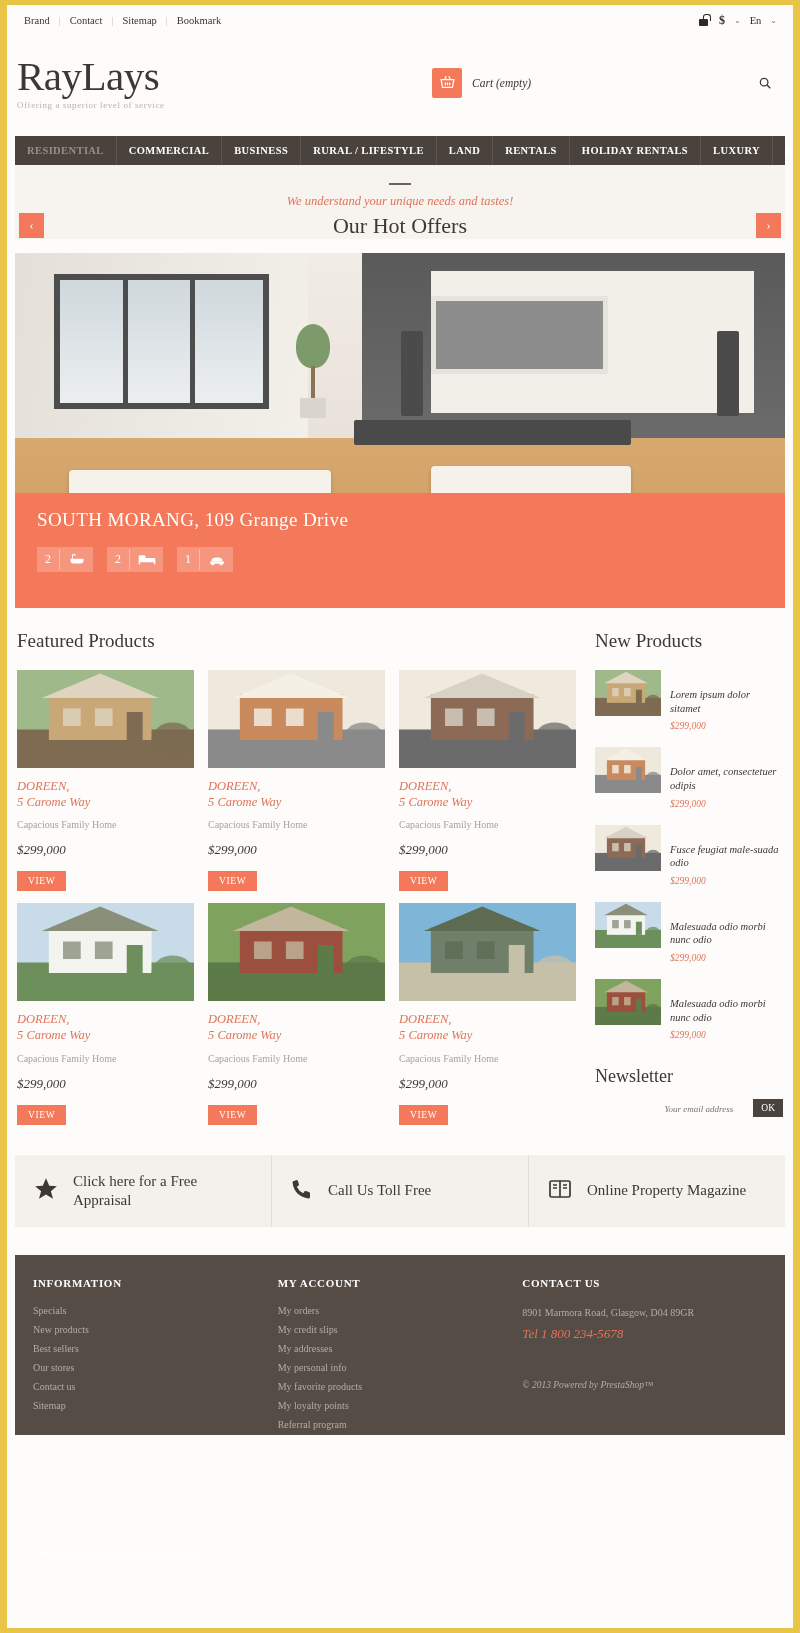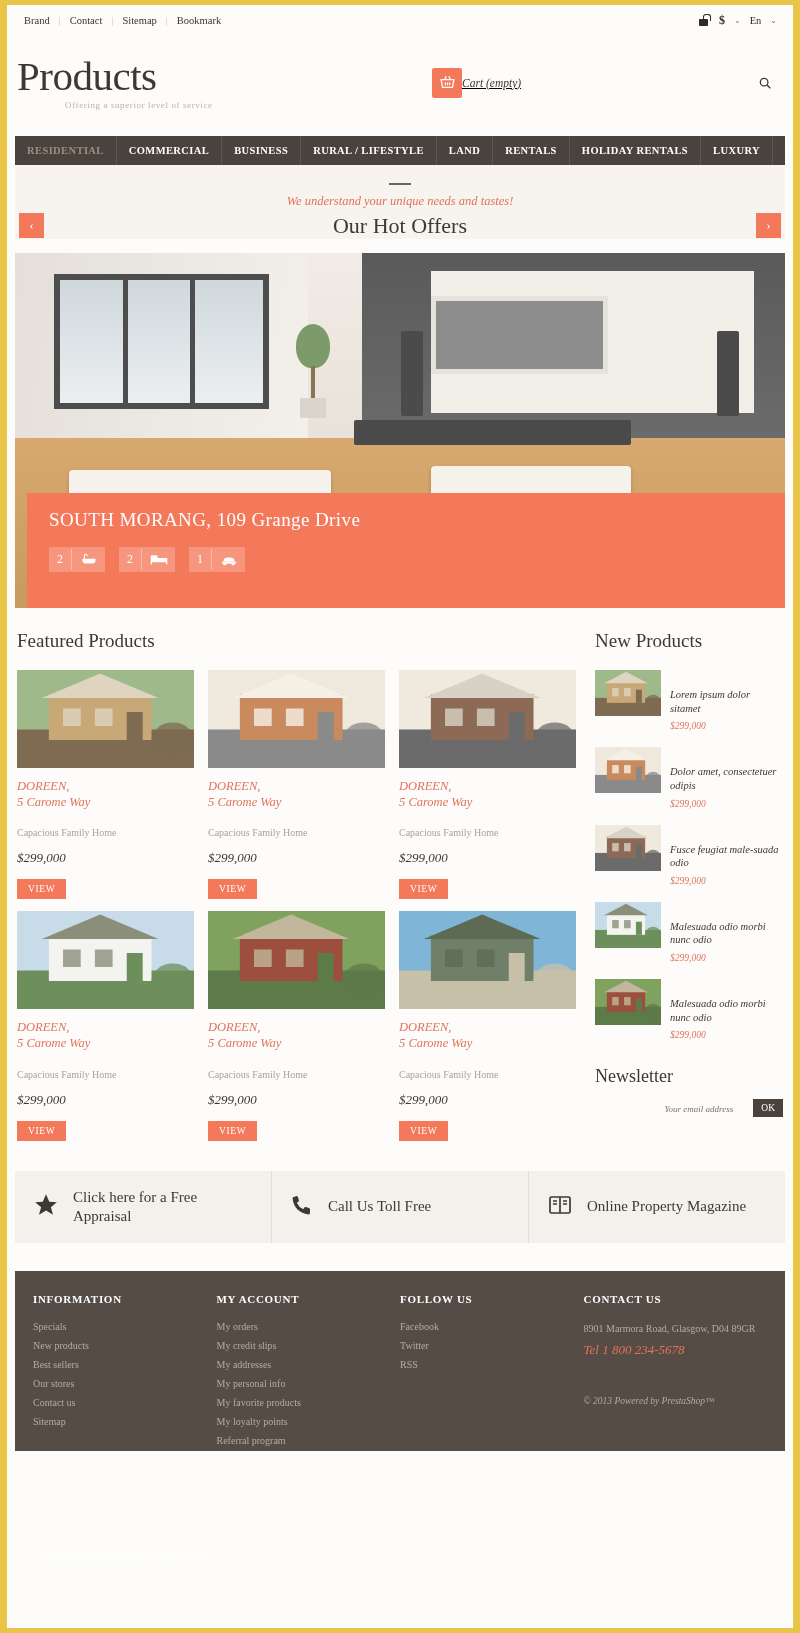--- a/index.html
+++ b/index.html
@@ -30,22 +30,22 @@
       background:#2e2a26; border-radius:1px; }
   .lock-icon::after { content:""; position:absolute; left:5px; top:0px; width:6px; height:6px;
       border:1.6px solid #2e2a26; border-bottom:none; border-radius:3px 3px 0 0; }
   .caret { font-size: 8px; color:#7a746c; }
   .cur { font-weight: bold; font-size: 12px; }
 
   
   .header { height: 95px; display: flex; align-items: center; padding: 0 18px 0 10px; position: relative; }
   .logo-wrap { width: 300px; }
   .logo { font-size: 41px; letter-spacing: -0.5px; color: #3d3833; line-height: 1; font-weight: 400; }
-  .tagline { font-size: 9px; color: #b9b2a9; letter-spacing: 0.6px; margin-top: 3px; margin-left: 48px; }
-  .cart-block { display:flex; align-items:center; margin-left: 115px; text-decoration: underline; }
+  .tagline { font-size: 9px; color: #b9b2a9; letter-spacing: 0.6px; margin-top: 3px; }
+  .cart-block { display:flex; align-items:center; gap: 10px; margin-left: 115px; }
   .cart-icon { width: 30px; height: 30px; background: #f4795b; border-radius: 2px;
                display:flex; align-items:center; justify-content:center; }
   .cart-label { font-size: 11.5px; font-style: italic; color: #3a3530; }
   .search-icon { margin-left: auto; width: 20px; height: 20px; display:flex; align-items:center; justify-content:center;}
 
   
   .mainnav { display: flex; height: 29px; background: #4a423c; margin: 6px 8px 0 8px; }
   .mainnav .item { flex: 0 0 auto; display:flex; align-items:center; justify-content:center;
        padding: 0 12px; font-size: 10.5px; font-weight: bold; color: #fff;
        letter-spacing: 0.4px; border-right: 1px solid #5d554e; white-space: nowrap; }
@@ -78,21 +78,21 @@
       background:#8d8d8d; border:5px solid #e6e3dd; }
   .room .spk { position:absolute; width:22px; background:#4b4b4b; border-radius:2px; }
   .room .sofa { position:absolute; background:#f5f2ec; border-radius:4px; box-shadow:0 2px 4px rgba(0,0,0,.18); }
   .room .table { position:absolute; background:#4a4a4a; border-radius:2px; }
   .room .plant { position:absolute; left:36%; top:20%; width:42px; height:96px; }
   .room .plant .leaf { position:absolute; left:4px; top:0; width:34px; height:44px;
       background:#7d9a6a; border-radius:50% 50% 45% 45%; }
   .room .plant .trunk { position:absolute; left:19px; top:42px; width:4px; height:34px; background:#8b7355; }
   .room .plant .pot { position:absolute; left:8px; top:74px; width:26px; height:20px; background:#d9d4cc; }
 
-  .hero-info { position:absolute; left:12px; right:0; bottom:0; height:115px; background:#f4795b;
+  .hero-info { position:absolute; left:0; right:0; bottom:0; height:115px; background:#f4795b;
                padding: 16px 22px; color:#fff; }
   .hero-addr { font-size: 19px; letter-spacing: 0.4px; }
   .hero-feats { display:flex; gap: 14px; margin-top: 16px; }
   .feat { display:flex; align-items:center; background: rgba(255,255,255,0.22); }
   .feat .num { width: 22px; text-align:center; font-size: 12px; padding: 5px 0; }
   .feat .ic { width: 34px; display:flex; align-items:center; justify-content:center;
               padding: 4px 0; border-left: 1px solid rgba(255,255,255,0.35); }
   .hero-right { position:absolute; right: 22px; top: 14px; text-align:right; }
   .hero-brand { font-size: 12px; font-style: italic; color: #ffe0d5; }
   .hero-price { font-size: 19px; margin-top: 34px; color:#fff; }
@@ -100,21 +100,21 @@
   
   .content { display:flex; margin: 0 8px; padding: 22px 0 0; }
   .left-col { width: 568px; padding-left: 2px; }
   .right-col { width: 200px; padding-left: 12px; }
   .sec-title { font-size: 19px; color: #3d3833; margin-bottom: 18px; }
 
   .grid { display:flex; flex-wrap: wrap; gap: 12px 14px; align-items: center; }
   .card { width: 177px; }
   .card .thumb { width: 177px; height: 98px; overflow:hidden; background:#ddd; }
   .card .cname { font-size: 12.5px; font-style: italic; color: #e0735a; line-height: 1.25; margin-top: 11px; }
-  .card .cdesc { font-size: 10px; color: #a9a29a; margin-top: 17px; }
+  .card .cdesc { font-size: 10px; color: #a9a29a; margin-top: 9px; }
   .card .cprice { font-size: 13px; font-style: italic; color:#3d3833; margin-top: 12px; }
   .view-btn { display:inline-block; margin-top: 13px; background:#f4795b; color:#fff;
       font-size: 9.5px; letter-spacing:0.6px; padding: 5px 11px; }
 
   .np-item { display:flex; gap: 9px; margin-bottom: 16px; }
   .np-thumb { width: 66px; height: 46px; flex: 0 0 66px; overflow:hidden; background:#ccc; }
   .np-name { font-size: 10.5px; font-style: italic; color: #3d3833; line-height: 1.3; margin-top: 18px; }
   .np-price { font-size: 9.5px; font-style: italic; color: #e0735a; margin-top: 6px; }
 
   .news-title { font-size: 18px; color:#3d3833; margin: 26px 0 12px; }
@@ -162,21 +162,21 @@
       <span class="lock-icon"></span>
       <span class="cur">$</span>
       <span class="caret">⌄</span>
       <span>En</span>
       <span class="caret">⌄</span>
     </div>
   </div>
 
   <div class="header">
     <div class="logo-wrap">
-      <div class="logo">Products</div>
+      <div class="logo">RayLays</div>
       <div class="tagline">Offering a superior level of service</div>
     </div>
     <div class="cart-block">
       <span class="cart-icon">
         <svg width="17" height="17" viewBox="0 0 24 24" fill="none" stroke="#fff" stroke-width="1.8">
           <path d="M3 8h18l-2 11H5L3 8z"></path>
             <path d="M8 8l2-5"></path>
             <path d="M16 8l-2-5"></path>
           <path d="M9 12v4M12 12v4M15 12v4"></path>
         </svg>
@@ -469,26 +469,20 @@
         <h4>MY ACCOUNT</h4>
         <a href="#">My orders</a>
         <a href="#">My credit slips</a>
         <a href="#">My addresses</a>
         <a href="#">My personal info</a>
         <a href="#">My favorite products</a>
         <a href="#">My loyalty points</a>
         <a href="#">Referral program</a>
       </div>
       <div class="fcol">
-        <h4>FOLLOW US</h4>
-        <a href="#">Facebook</a>
-        <a href="#">Twitter</a>
-        <a href="#">RSS</a>
-      </div>
-      <div class="fcol">
         <h4>CONTACT US</h4>
         <div class="faddr">8901 Marmora Road, Glasgow, D04 89GR</div>
         <div class="ftel">Tel 1 800 234-5678</div>
         <div class="fcopy">© 2013 Powered by PrestaShop™</div>
       </div>
     </div>
   <div class="watermark">www.heritagechristiancollege.com</div>
 </div>
 
 </body></html>

